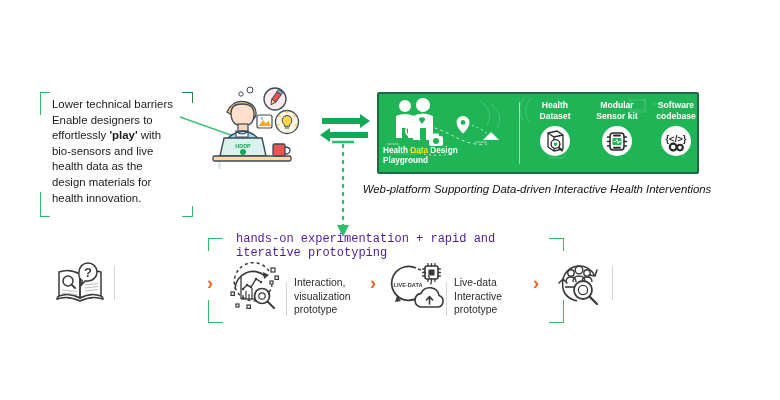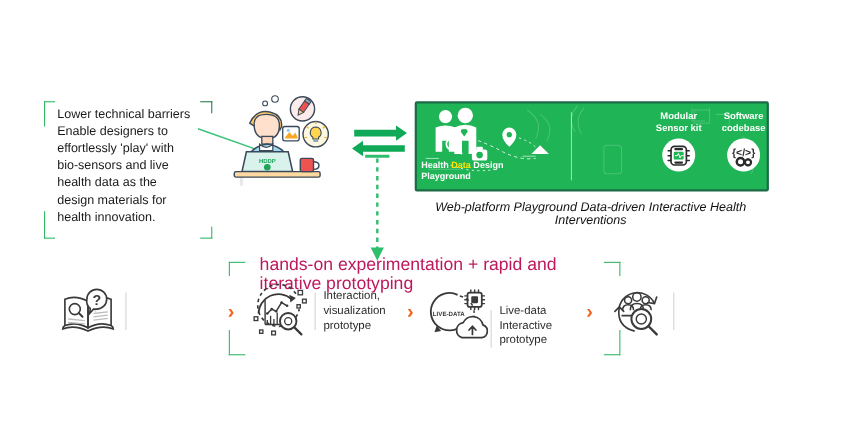--- a/index.html
+++ b/index.html
@@ -15,21 +15,21 @@
   
   #statement-box{
     position:absolute;left:40px;top:92px;width:152px;height:124px;
   }
   #statement-text{
     position:absolute;left:12px;top:5px;width:146px;
     font-size:11.4px;line-height:15.6px;color:#1a1a1a;
     font-family:"Liberation Sans", sans-serif;
     white-space:pre-line;
   }
-  #statement-text b{font-weight:normal;}
+  #statement-text b{font-weight:bold;}
   .br-corner{position:absolute;width:10px;height:10px;}
 
   
   #stmt-tl{left:0;top:0;width:9px;height:22px;border-left:1.6px solid #34b964;border-top:1.6px solid #34b964;}
   #stmt-tr{position:absolute;left:142px;top:0;width:10px;height:10px;border-right:1.6px solid #2e7d4f;border-top:1.6px solid #2e7d4f;}
   #stmt-bl{position:absolute;left:0;top:100px;width:9px;height:24px;border-left:1.6px solid #34b964;border-bottom:1.6px solid #34b964;}
   #stmt-br{position:absolute;left:142px;top:114px;width:10px;height:10px;border-right:1.6px solid #34b964;border-bottom:1.6px solid #34b964;}
 
   
   #connector{position:absolute;left:180px;top:115px;width:78px;height:28px;overflow:visible;}
@@ -79,38 +79,38 @@
 
   
   #bottom-frame{position:absolute;left:208px;top:230px;width:355px;height:92px;}
   #bf-tl{position:absolute;left:0;top:8px;width:14px;height:12px;border-left:1.6px solid #34b964;border-top:1.6px solid #34b964;}
   #bf-tr{position:absolute;left:341px;top:8px;width:14px;height:12px;border-right:1.6px solid #34b964;border-top:1.6px solid #34b964;}
   #bf-bl{position:absolute;left:0;top:70px;width:14px;height:22px;border-left:1.6px solid #34b964;border-bottom:1.6px solid #34b964;}
   #bf-br{position:absolute;left:341px;top:70px;width:14px;height:22px;border-right:1.6px solid #34b964;border-bottom:1.6px solid #34b964;}
 
   #pipeline-header{
     position:absolute;left:236px;top:232px;width:320px;
-    font-size:16px;color:#be185d;font-family:Liberation Sans, sans-serif;
+    font-size:12px;color:#4c1d95;font-family:Liberation Mono, monospace;
   }
 
   
   #pipeline{position:absolute;left:52px;top:250px;width:700px;height:66px;}
   .stage-item{position:absolute;top:0;height:66px;display:flex;align-items:center;}
   .stage-icon{width:60px;height:58px;display:flex;align-items:center;justify-content:center;flex:none;}
   .stage-sep{width:1px;height:34px;background:#d4d4d4;margin:0 7px 0 2px;flex:none;}
   .stage-label{
     font-size:10.4px;line-height:13.2px;color:#2b2b2b;
     font-family:"Liberation Sans", sans-serif;white-space:pre-line;
   }
   .chev{
     position:absolute;top:24px;color:#f4631e;font-size:18px;font-weight:bold;
     font-family:"Liberation Sans", sans-serif;line-height:1;
   }
   #stage-0{left:0px;}
-  #stage-1{left:172px;}
+  #stage-1{left:172px;align-items:flex-end;}
   #stage-2{left:332px;align-items:flex-end;}
   #stage-3{left:498px;}
   #chev-0{left:155px;}
   #chev-1{left:318px;}
   #chev-2{left:481px;}
 </style>
 </head>
 <body>
 
 <div class="stage">
@@ -233,20 +233,36 @@
       <circle cx="57" cy="47" r="3" fill="#1fb455"></circle>
 
       <g stroke="#ffffff" stroke-width="0.8" opacity=".7">
         <line x1="8" y1="50" x2="20" y2="50"></line>
         <line x1="96" y1="48" x2="108" y2="48"></line>
       </g>
     </svg>
     <div id="platform-title">Health <span class="hl">Data</span> Design<br>Playground</div>
     <div id="platform-divider"></div>
 
+    <div class="feature" id="feature-0">
+      <div class="flabel">Health
+Dataset</div>
+      <div class="ficon">
+        <svg width="32" height="32" viewBox="0 0 32 32">
+          <circle cx="16" cy="16" r="15" fill="#ffffff"></circle>
+          <g fill="none" stroke="#2b2b2b" stroke-width="1.3">
+            <path d="M9,8 l9,-2 l6,4 l0,14 l-9,2 l-6,-4 z"></path>
+            <path d="M9,8 l6,4 l9,-2 M15,12 l0,14"></path>
+          </g>
+          <circle cx="16.5" cy="19" r="4.4" fill="#ffffff" stroke="#2b2b2b" stroke-width="1.4"></circle>
+          <path d="M14.6,18.4 a1.25,1.25 0 0 1 1.9,-0.5 a1.25,1.25 0 0 1 1.9,0.5 q0,1.6 -1.9,3 q-1.9,-1.4 -1.9,-3 z" fill="#1fb455"></path>
+          <line x1="19.8" y1="22.4" x2="23" y2="25.6" stroke="#2b2b2b" stroke-width="1.9" stroke-linecap="round"></line>
+        </svg>
+      </div>
+    </div>
 
     <div class="feature" id="feature-2">
       <div class="flabel">Software
 codebase</div>
       <div class="ficon">
         <svg width="32" height="32" viewBox="0 0 32 32">
           <circle cx="16" cy="16" r="15" fill="#ffffff"></circle>
           <text x="16" y="16.5" text-anchor="middle" font-family="Liberation Sans, sans-serif" font-size="9.5" font-weight="bold" fill="#2b2b2b">{&lt;/&gt;}</text>
           <g fill="#2b2b2b">
             <path d="M11.5,21 l1.1,0 l0.35,-1.1 l1.5,0 l0.35,1.1 l1.1,0 l0,1.1 l-1.1,0 l-0.35,1.1 l-1.5,0 l-0.35,-1.1 l-1.1,0 z" opacity="0"></path>
@@ -284,21 +300,21 @@
               <line x1="23" y1="16.5" x2="25.6" y2="16.5"></line>
               <line x1="23" y1="21" x2="25.6" y2="21"></line>
           </g>
           <rect x="12" y="9.6" width="8" height="2" rx="1" fill="#2b2b2b"></rect>
           <rect x="12" y="21.8" width="8" height="2" rx="1" fill="#2b2b2b"></rect>
         </svg>
       </div>
     </div>
   </div>
 
-  <div id="platform-caption">Web-platform Playground Data-driven Interactive Health Interventions</div>
+  <div id="platform-caption">Web-platform Supporting Data-driven Interactive Health Interventions</div>
 
   <div id="bottom-frame">
     <div id="bf-tl"></div>
     <div id="bf-tr"></div>
     <div id="bf-bl"></div>
     <div id="bf-br"></div>
   </div>
   <div id="pipeline-header">hands-on experimentation + rapid and iterative prototyping</div>
 
   <div id="pipeline">

